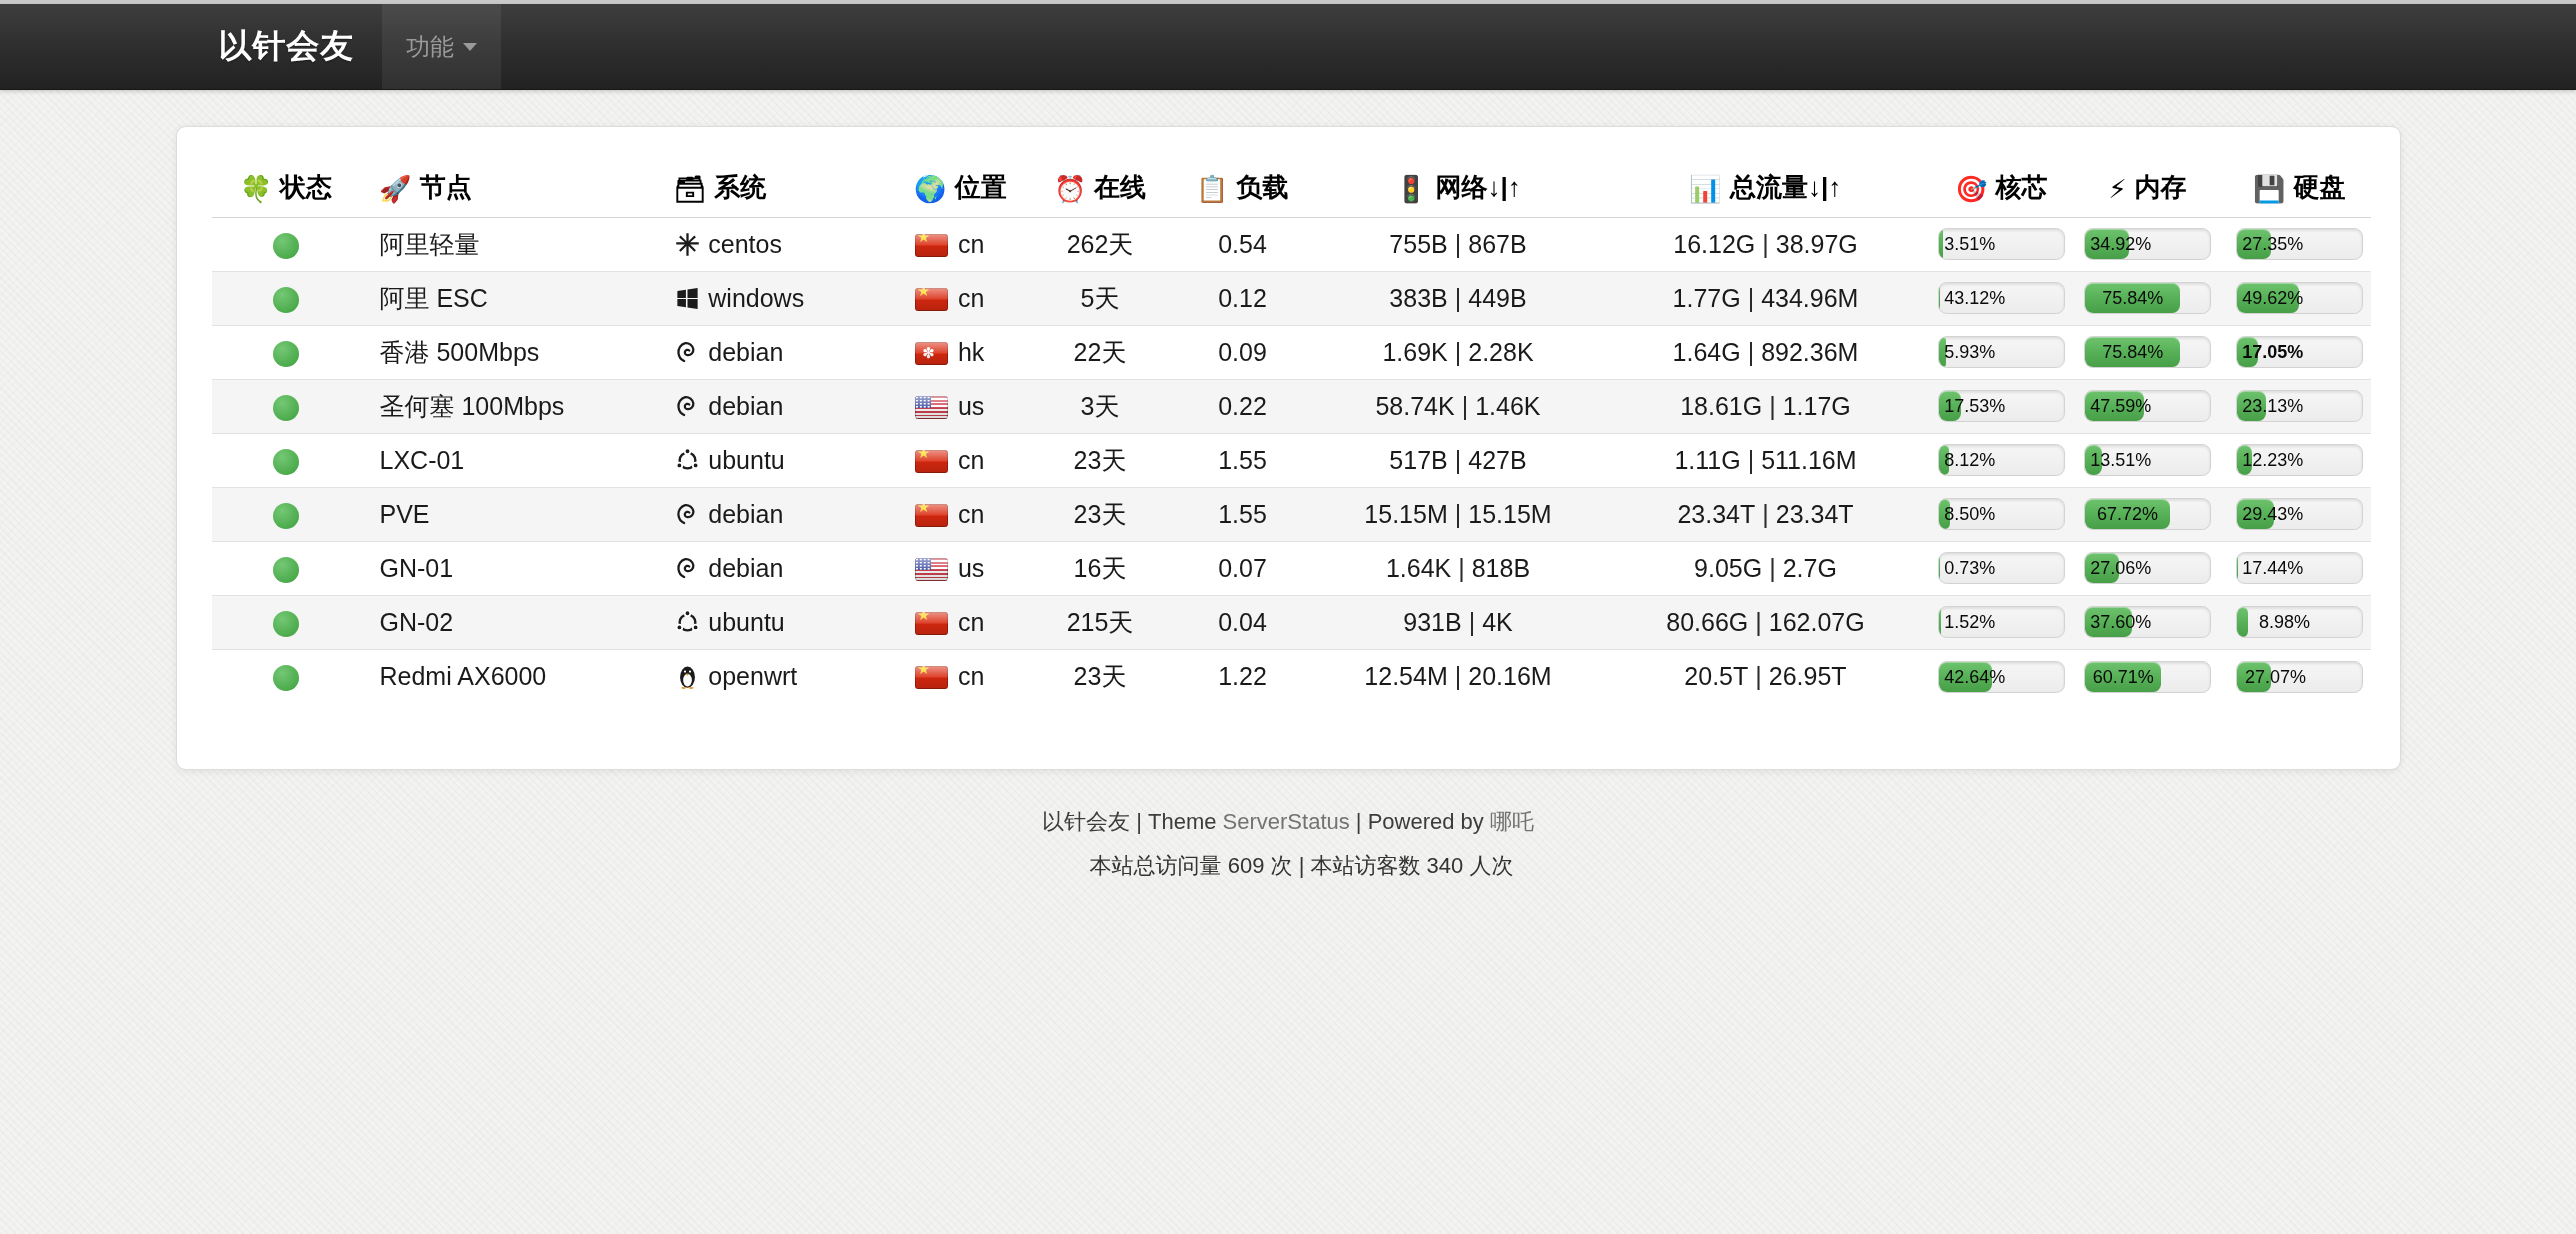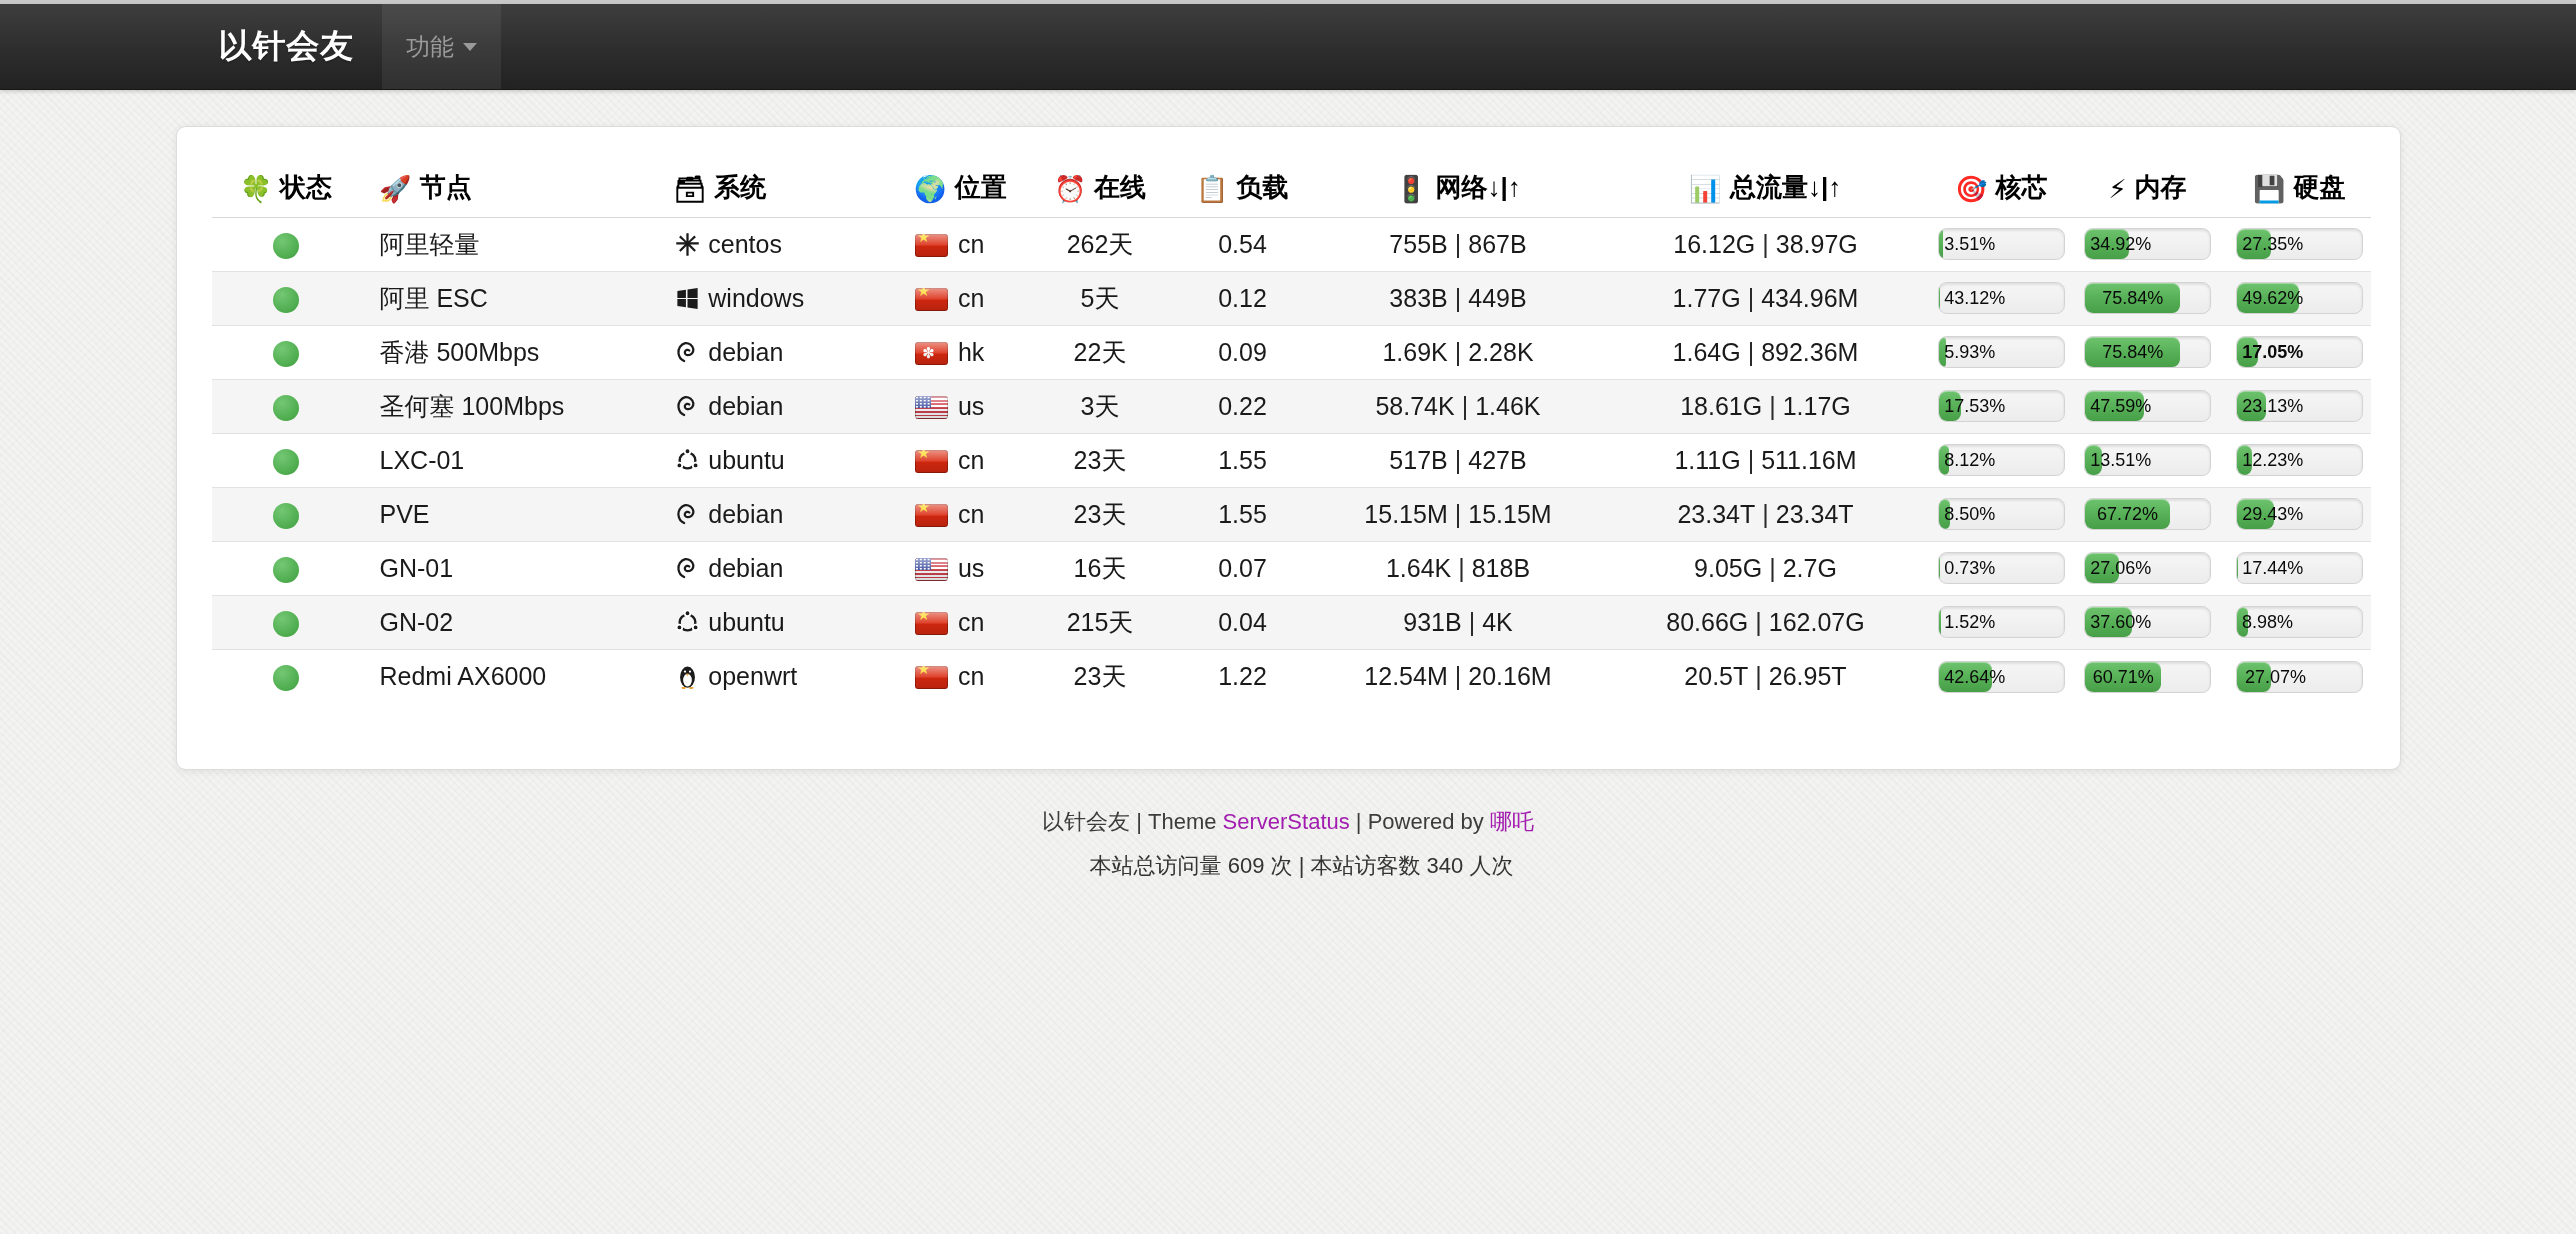--- a/index.html
+++ b/index.html
@@ -103,21 +103,21 @@
     box-shadow: inset 0 0.9px 0 rgba(255,255,255,0.35);
   }
   .meter-label {
     position: absolute; top: 0; line-height: 31px; font-size: 18px; color: #0a0a0a;
     white-space: nowrap; z-index: 2;
   }
   
   .footer { margin-top: 37px; text-align: center; }
   .footer p { font-size: 22px; color: #3c3c3c; line-height: 29.5px; }
   .footer p + p { margin-top: 14px; color: #333; padding-left: 27px; }
-  .footer a { color: #a21caf; text-decoration: none; cursor: pointer; }
+  .footer a { color: #737373; text-decoration: none; cursor: pointer; }
 </style>
 </head>
 <body>
 
 <div class="topstrip"></div>
 
 <nav class="navbar">
   <div class="container nav-inner">
     <a class="brand">以针会友</a>
     <div class="nav-menu">
@@ -393,21 +393,21 @@
           </td>
           <td class="c-mem">
             <div class="meter">
               <div class="meter-fill" style="width: 37.6%;"></div>
               <span class="meter-label" style="left: 5.2px;">37.60%</span>
             </div>
           </td>
           <td class="c-disk">
             <div class="meter">
               <div class="meter-fill" style="width: 8.98%;"></div>
-              <span class="meter-label" style="left: 5px;">8.98%</span>
+              <span class="meter-label" style="left: 22px;">8.98%</span>
             </div>
           </td>
         </tr>
         <tr>
           <td class="c-status"><span class="dot"></span></td>
           <td class="c-node"><span>Redmi AX6000</span></td>
           <td class="c-system"><span class="os-icon"><svg viewBox="0 0 24 24">
                 <ellipse cx="12" cy="12.6" rx="6.6" ry="9.4"></ellipse>
                 <ellipse cx="12" cy="15.2" rx="3.9" ry="5.6" fill="#fff"></ellipse>
                 <circle cx="9.8" cy="7.6" r="1" fill="#fff"></circle>

